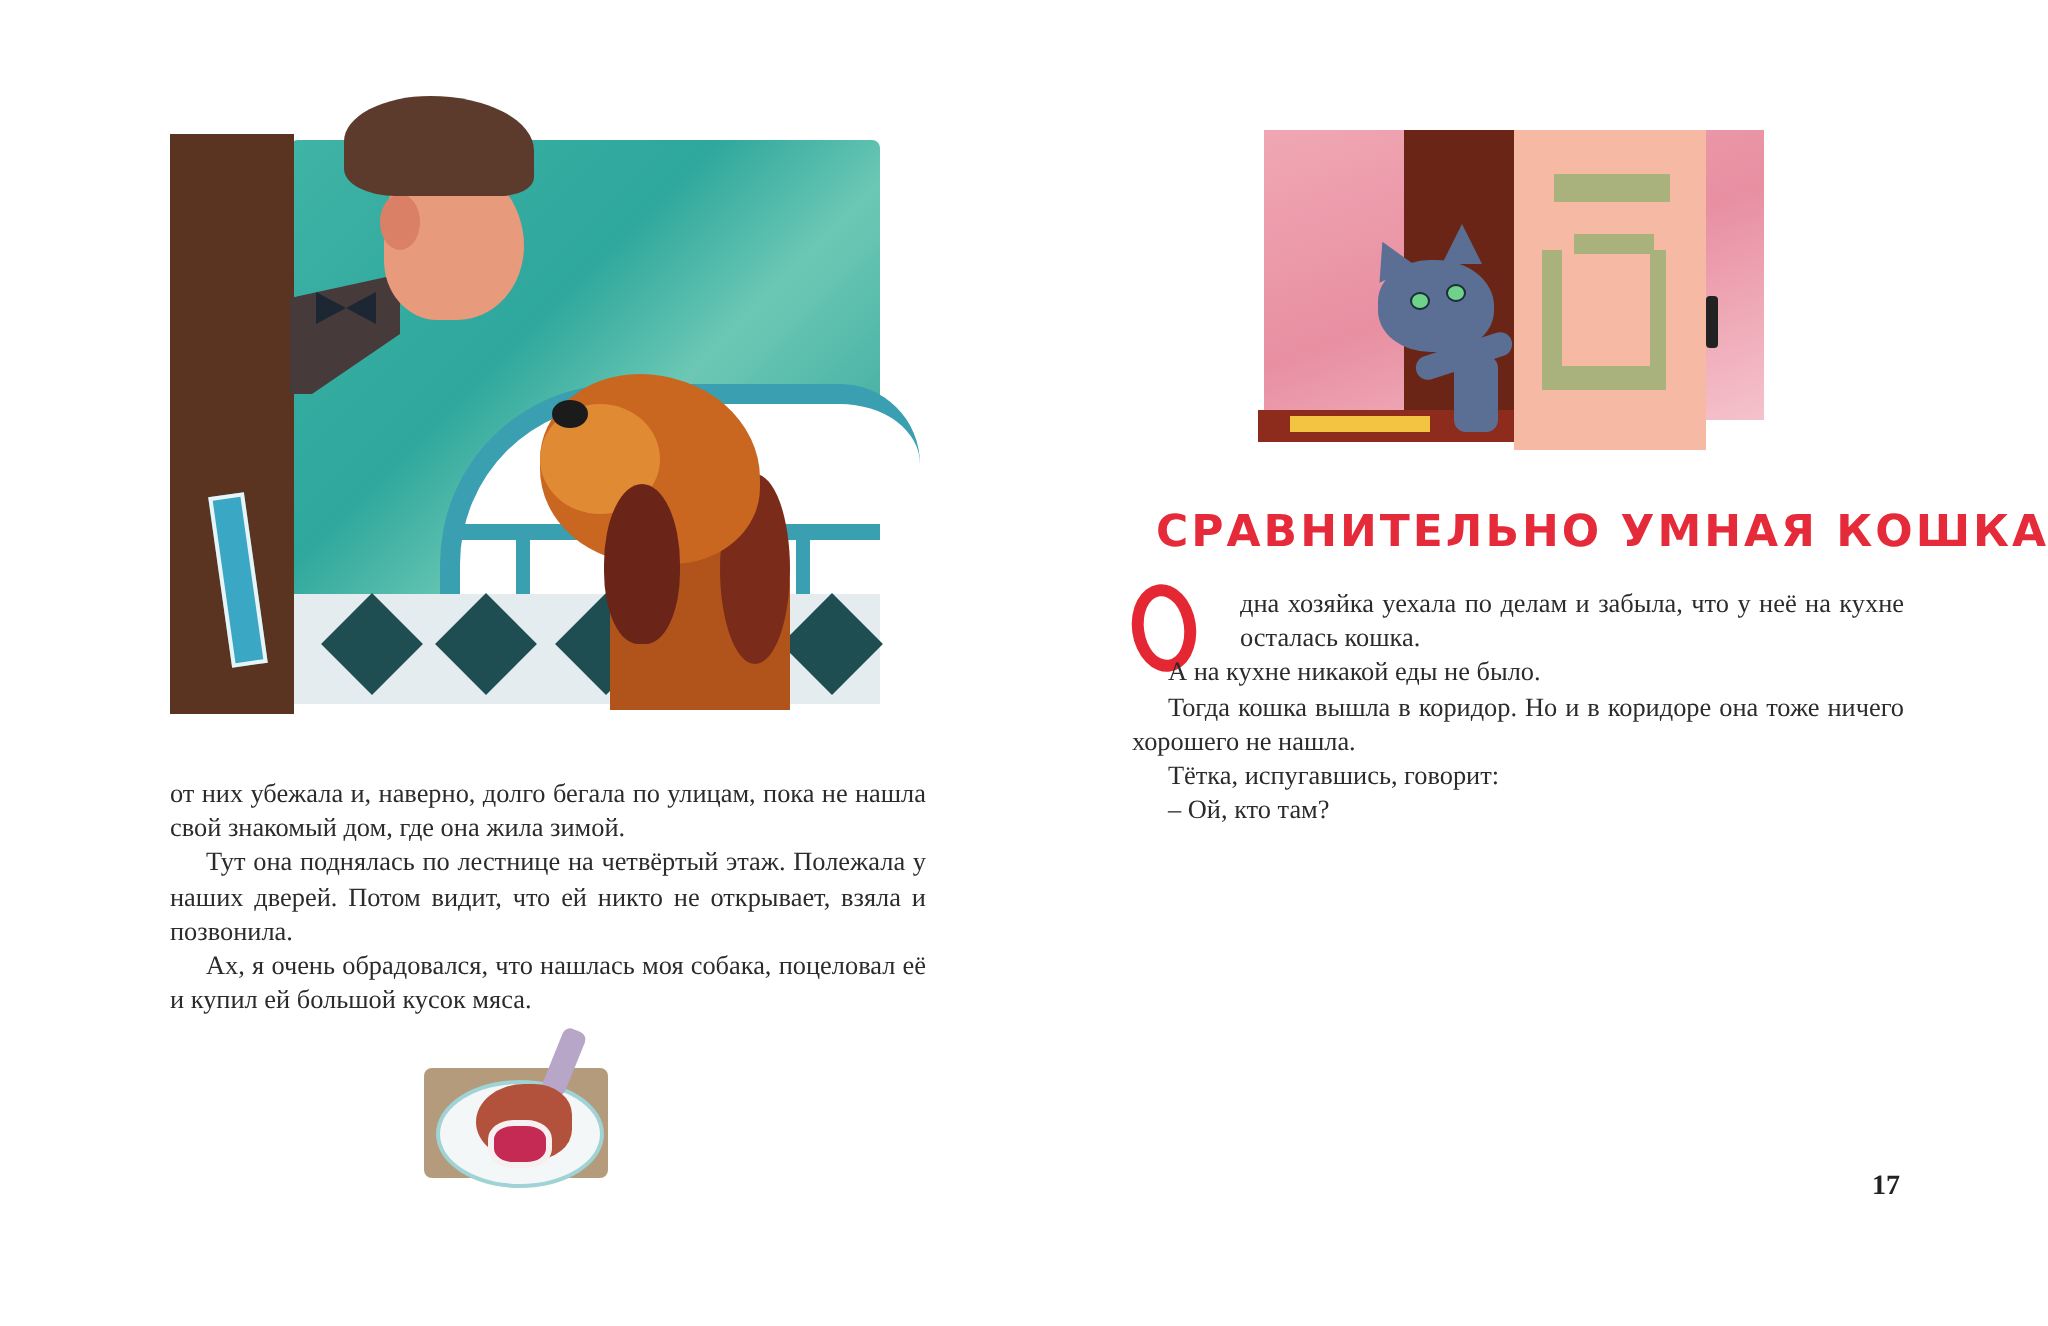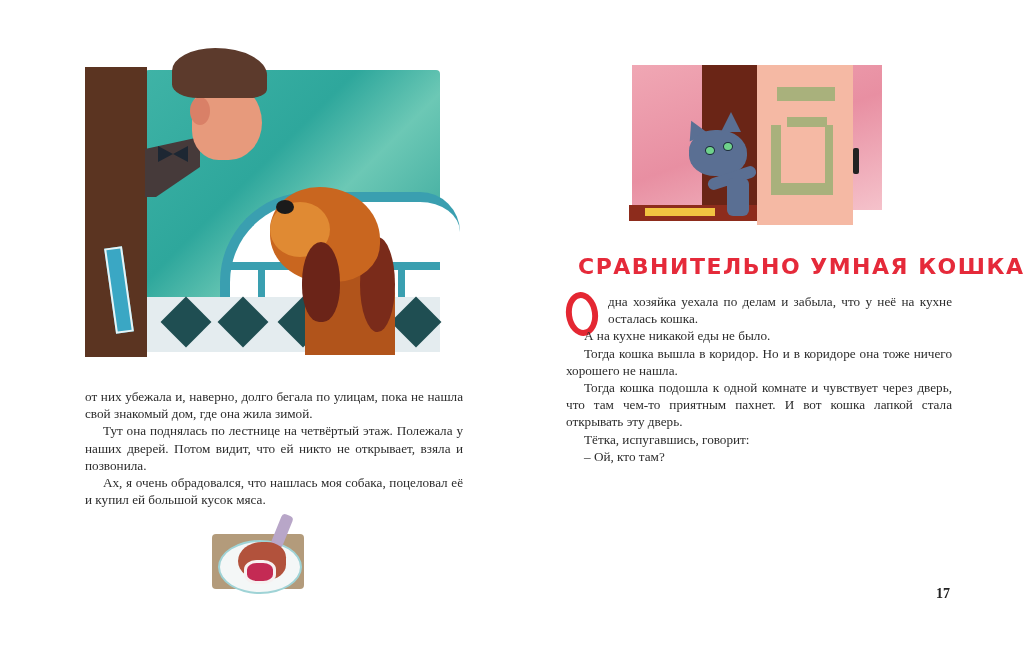--- a/index.html
+++ b/index.html
@@ -63,21 +63,21 @@
   .text { position:absolute; font-size:13.2px; line-height:17.2px; text-align:justify; color:#2b2b2b; }
   .text p { margin:0; text-indent:18px; }
   .text p.noindent { text-indent:0; }
   .left-text { left:85px; top:388px; width:378px; }
   .right-text { left:566px; top:293px; width:386px; }
 
   .title { position:absolute; left:578px; top:254px; width:370px; font-family:"DejaVu Sans", "Liberation Sans", sans-serif;
     font-size:22px; letter-spacing:1.5px; color:#e52a3a; font-weight:bold; text-align:left; white-space:nowrap; }
   .dropcap { position:absolute; left:566px; top:292px; width:32px; height:44px; border:6px solid #e42732;
     border-radius:50%; box-sizing:border-box; transform:rotate(-8deg); }
-  .right-text .first { text-indent:0; padding-left:42px; }
+  .right-text .first { text-indent:0; padding-left:54px; }
   .right-text .second { padding-left:42px; text-indent:0; }
   .pagenum { position:absolute; left:936px; top:586px; font-size:14px; font-weight:bold; color:#222; }
 </style>
 </head>
 <body>
 
 <div class="page left">
   <div class="illu-dog">
     <div class="wall"></div>
     <div class="arch"></div>
@@ -144,18 +144,17 @@
 </div>
 
 <div class="title">СРАВНИТЕЛЬНО УМНАЯ КОШКА</div>
 
 <div class="dropcap"></div>
 
 <div class="text right-text">
   <p class="first">дна хозяйка уехала по делам и забыла, что у неё на кухне осталась кошка.</p>
   <p>А на кухне никакой еды не было.</p>
   <p>Тогда кошка вышла в коридор. Но и в коридоре она тоже ничего хорошего не нашла.</p>
-  <p>Тогда кошка подошла к одной комнате и чувствует через дверь, что там чем-то приятным пахнет. И вот кошка лапкой стала открывать эту дверь.</p>
   <p>Тётка, испугавшись, говорит:</p>
   <p>– Ой, кто там?</p>
 </div>
 
 <div class="pagenum">17</div>
 
 </body></html>

